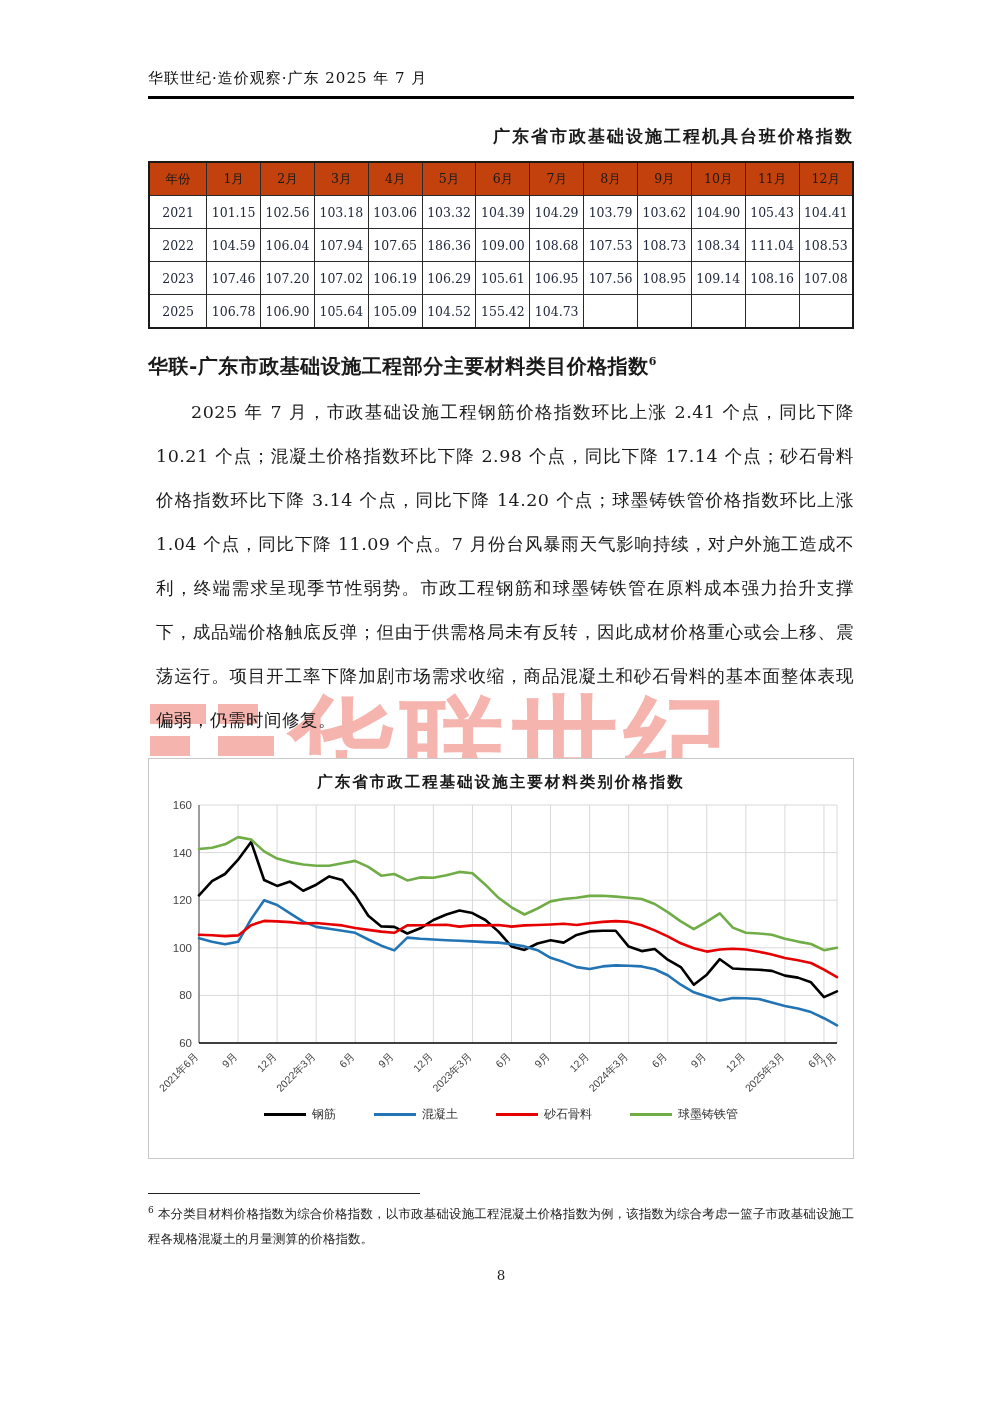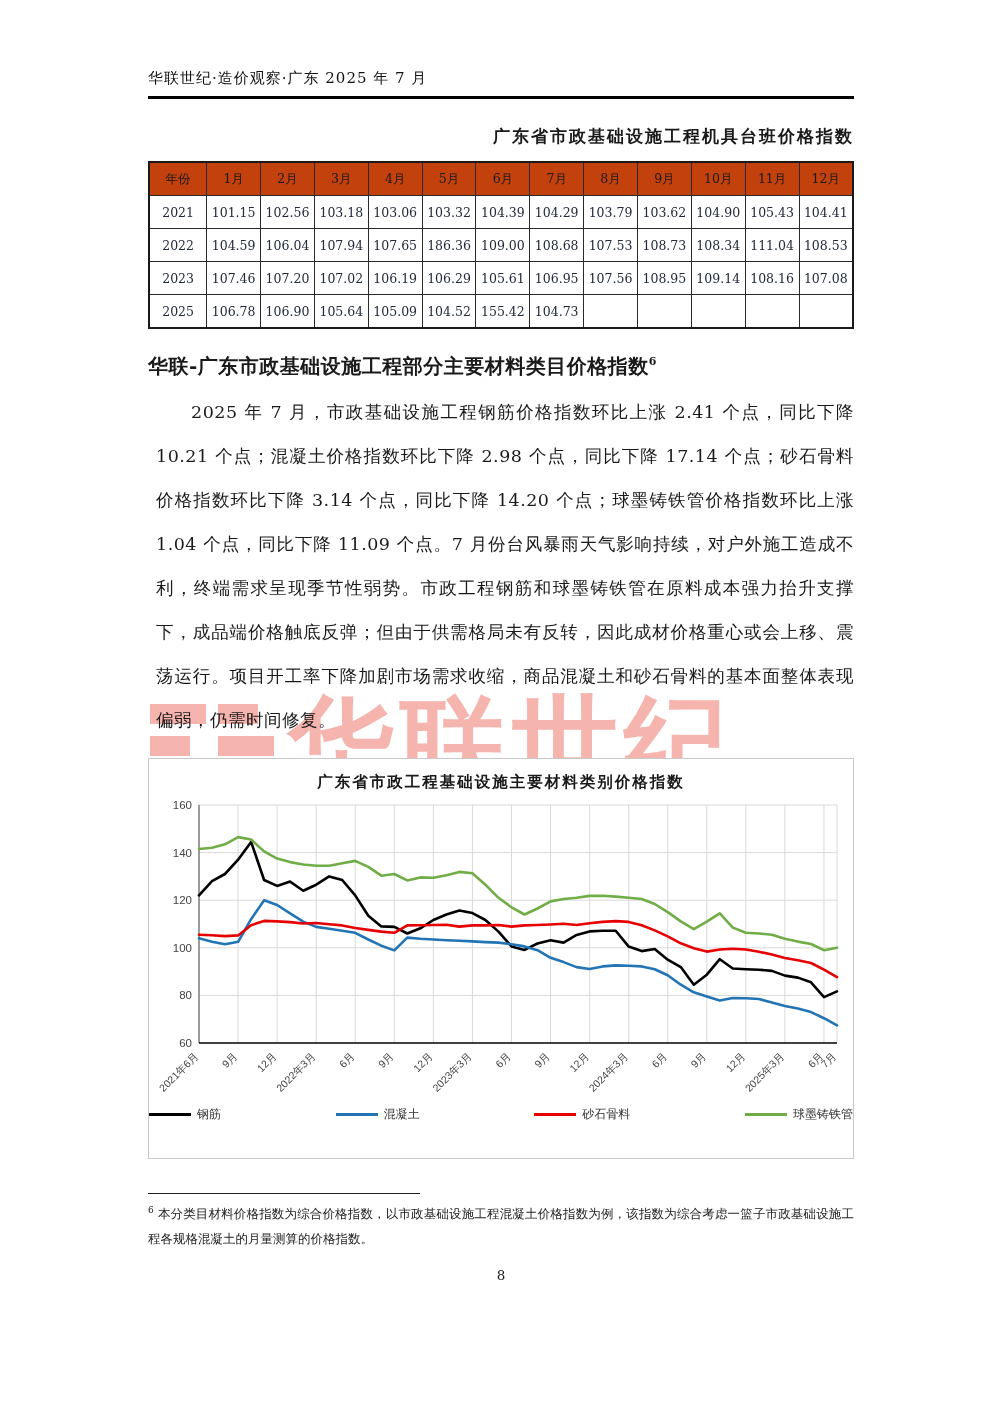--- a/index.html
+++ b/index.html
@@ -16,21 +16,21 @@
   table.idx th{background:#c2410c;color:#1a1a1a;}
   table.idx col.ycol{width:8.2%;}
   .sec-heading{margin-top:24px;font-size:20px;font-weight:bold;letter-spacing:0.5px;}
   .sec-heading sup{font-size:11px;}
   .body-para{margin:10px 0 0 8px;font-size:17.5px;line-height:44px;text-align:justify;
              text-indent:2em;letter-spacing:0.5px;}
   .chart-box{margin-top:16px;border:1px solid #c9c9c9;background:#fff;height:401px;
              padding-top:13px;box-sizing:border-box;}
   .chart-title{text-align:center;font-size:15.5px;font-weight:bold;letter-spacing:2px;margin-bottom:4px;}
   .chart-svg-wrap{width:692px;margin:0 auto;}
-  .legend-row{display:flex;justify-content:space-between;gap:38px;margin-top:-2px;}
+  .legend-row{display:flex;justify-content:center;gap:38px;margin-top:-2px;}
   .legend-item{display:flex;align-items:center;gap:6px;font-size:12px;color:#333;}
   .legend-swatch{display:inline-block;width:42px;height:3.5px;}
   .footnote-sep{margin-top:34px;width:272px;border-top:1.5px solid #222;}
   .footnote{margin-top:8px;font-size:12.5px;line-height:1.95;color:#222;text-align:justify;}
   .footnote sup{font-size:9px;}
   .page-num{margin-top:16px;text-align:center;font-size:13.5px;}
   
   .watermark{position:absolute;left:150px;top:690px;width:704px;z-index:1;pointer-events:none;}
   .wm-row{display:flex;align-items:center;}
   .wm-logo{display:flex;gap:12px;margin-right:14px;}

